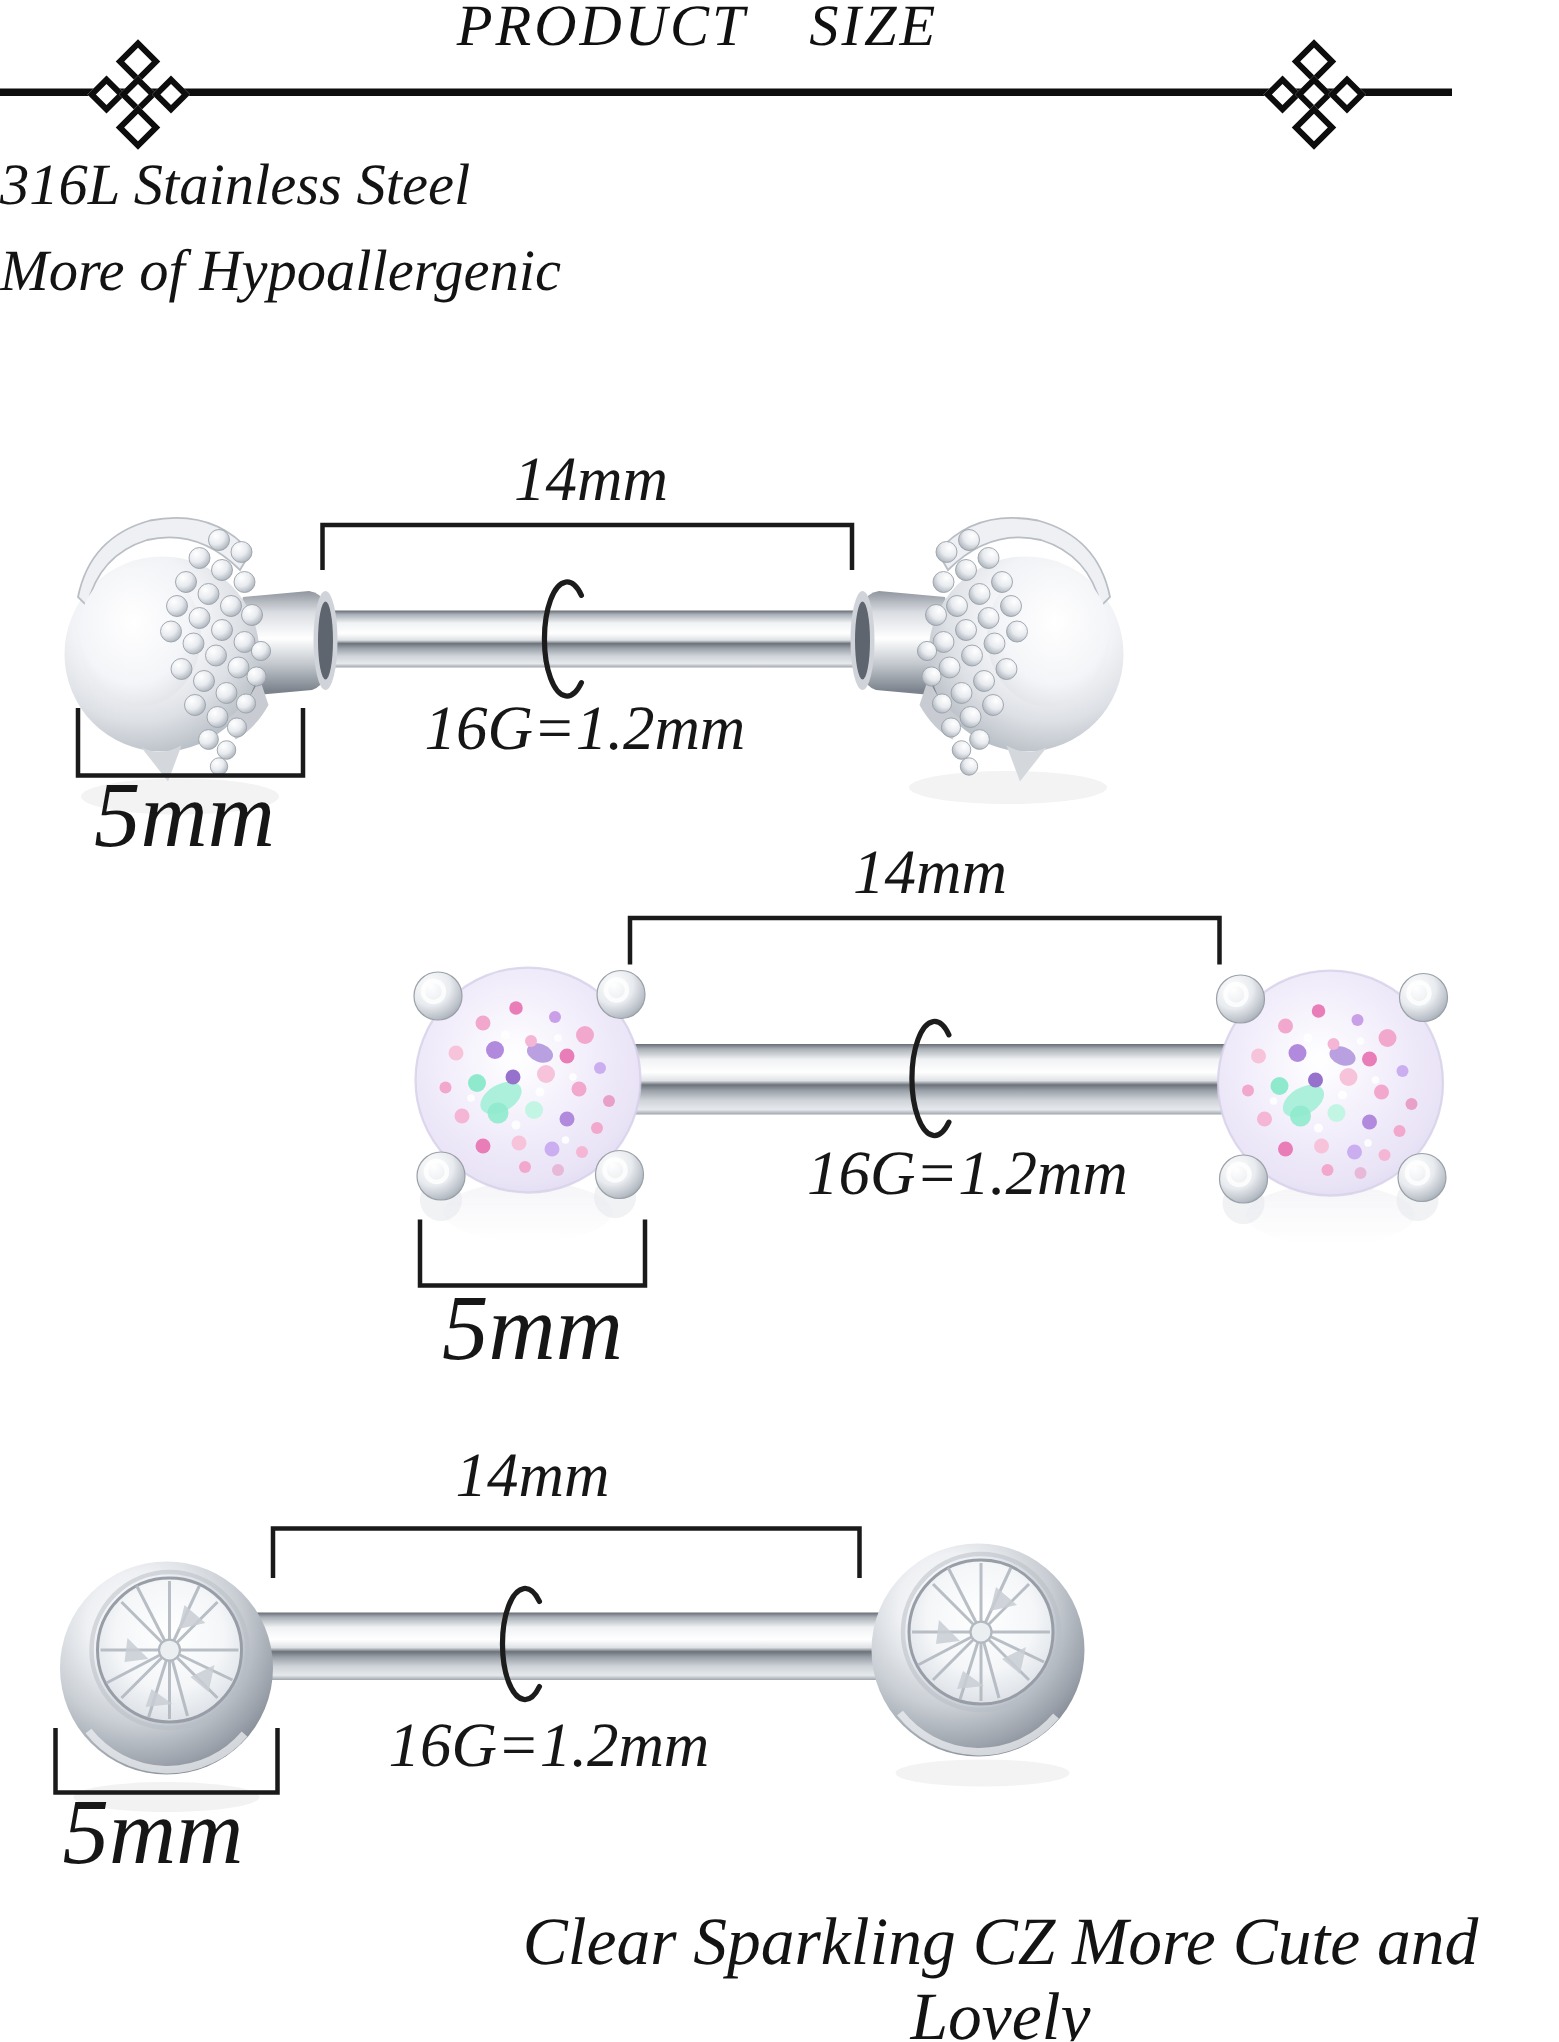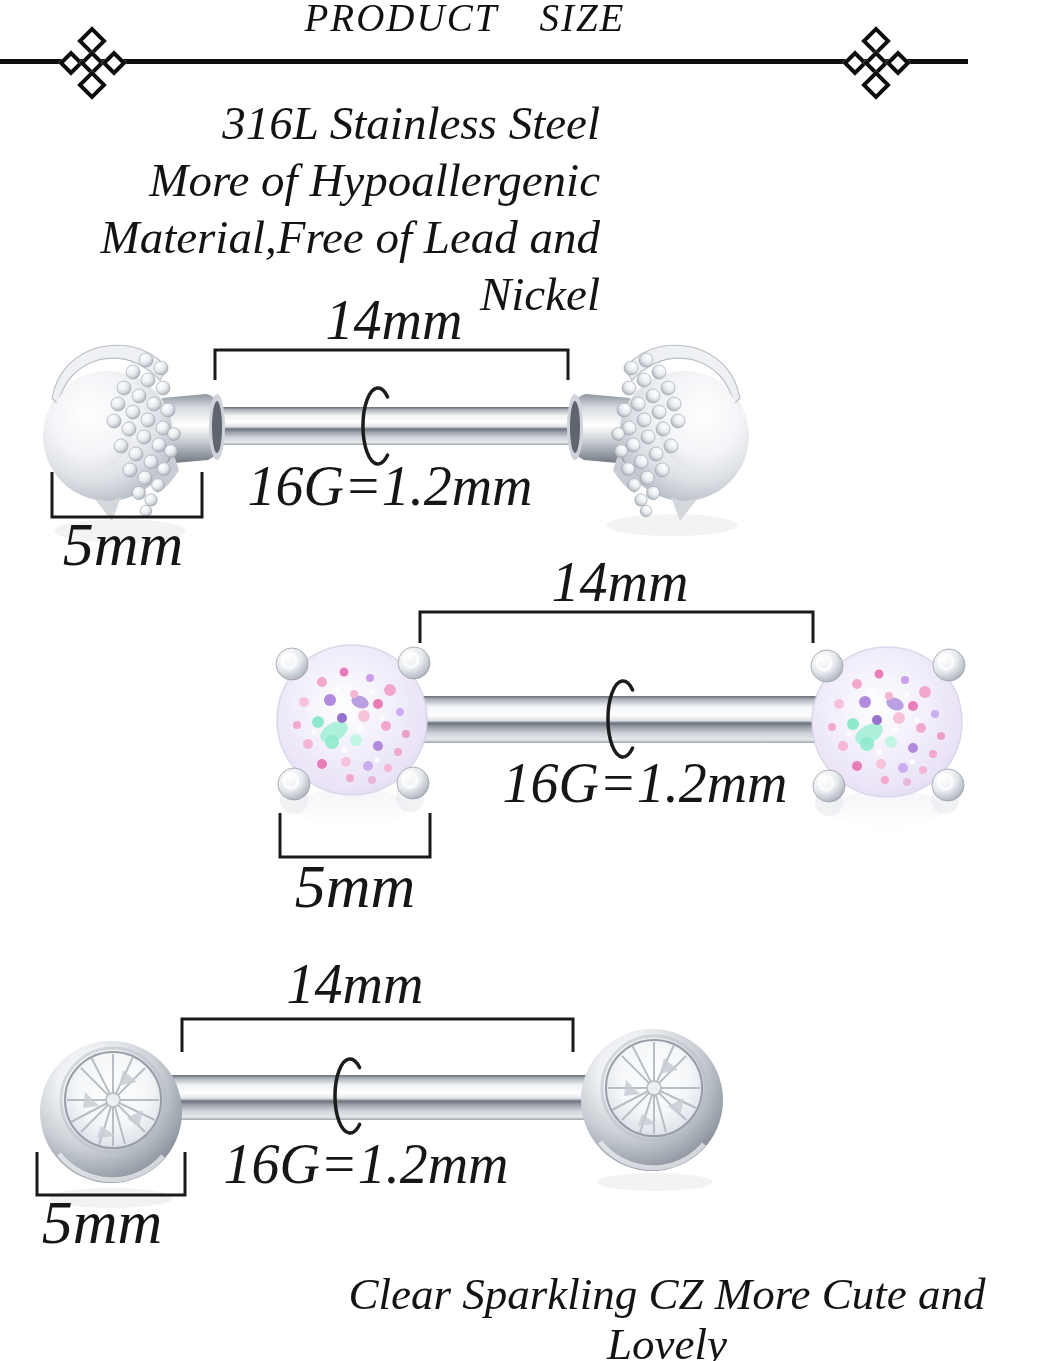--- a/index.html
+++ b/index.html
@@ -17,28 +17,28 @@
   #divider{left:0;top:59px;width:968px;height:5px;background:#0e0e0e;}
   .orn{width:0;height:0;}
   .dia{
     position:absolute;background:#ffffff;border:4px solid #0d0d0d;
     transform:translate(-50%,-50%) rotate(45deg);
   }
   .dia.big{width:13px;height:13px;}
   .dia.sm{width:10px;height:10px;}
   
   #materials{
-    left:0;top:95px;width:600px;text-align:right;
-    font-style:italic;font-size:47px;line-height:57px;color:#131313;
+    left:0;top:95px;width:600px;text-align:left;
+    font-style:italic;font-size:39px;line-height:57px;color:#131313;
   }
   
   .dim{
     font-style:italic;color:#161616;text-align:center;white-space:nowrap;
   }
-  .dim.len,.dim.gauge{font-size:56px;line-height:44px;}
+  .dim.len,.dim.gauge{font-size:42px;line-height:44px;}
   .dim.ball{font-size:62px;line-height:49px;}
   
   #footer{
     left:295px;top:1269px;width:744px;text-align:center;
     font-style:italic;font-size:45px;line-height:50px;color:#131313;
   }
 </style>
 </head>
 <body>
 
@@ -295,21 +295,20 @@
     <span class="dia big" style="left:0;top:-22px;"></span>
     <span class="dia sm" style="left:-21px;top:0;"></span>
     <span class="dia sm" style="left:0;top:0;"></span>
     <span class="dia sm" style="left:22px;top:0;"></span>
     <span class="dia big" style="left:0;top:22px;"></span>
   </div>
 
   <div id="materials" class="abs">
     <div>316L Stainless Steel</div>
     <div>More of Hypoallergenic</div>
-    <div>Material,Free of Lead and Nickel</div>
   </div>
 
   <div class="abs dim len" style="left:294px;top:298px;width:200px;">14mm</div>
   <div class="abs dim gauge" style="left:240px;top:464px;width:300px;">16G=1.2mm</div>
   <div class="abs dim ball" style="left:48px;top:520px;width:150px;">5mm</div>
 
   <div class="abs dim len" style="left:520px;top:560px;width:200px;">14mm</div>
   <div class="abs dim gauge" style="left:495px;top:761px;width:300px;">16G=1.2mm</div>
   <div class="abs dim ball" style="left:280px;top:862px;width:150px;">5mm</div>
 

